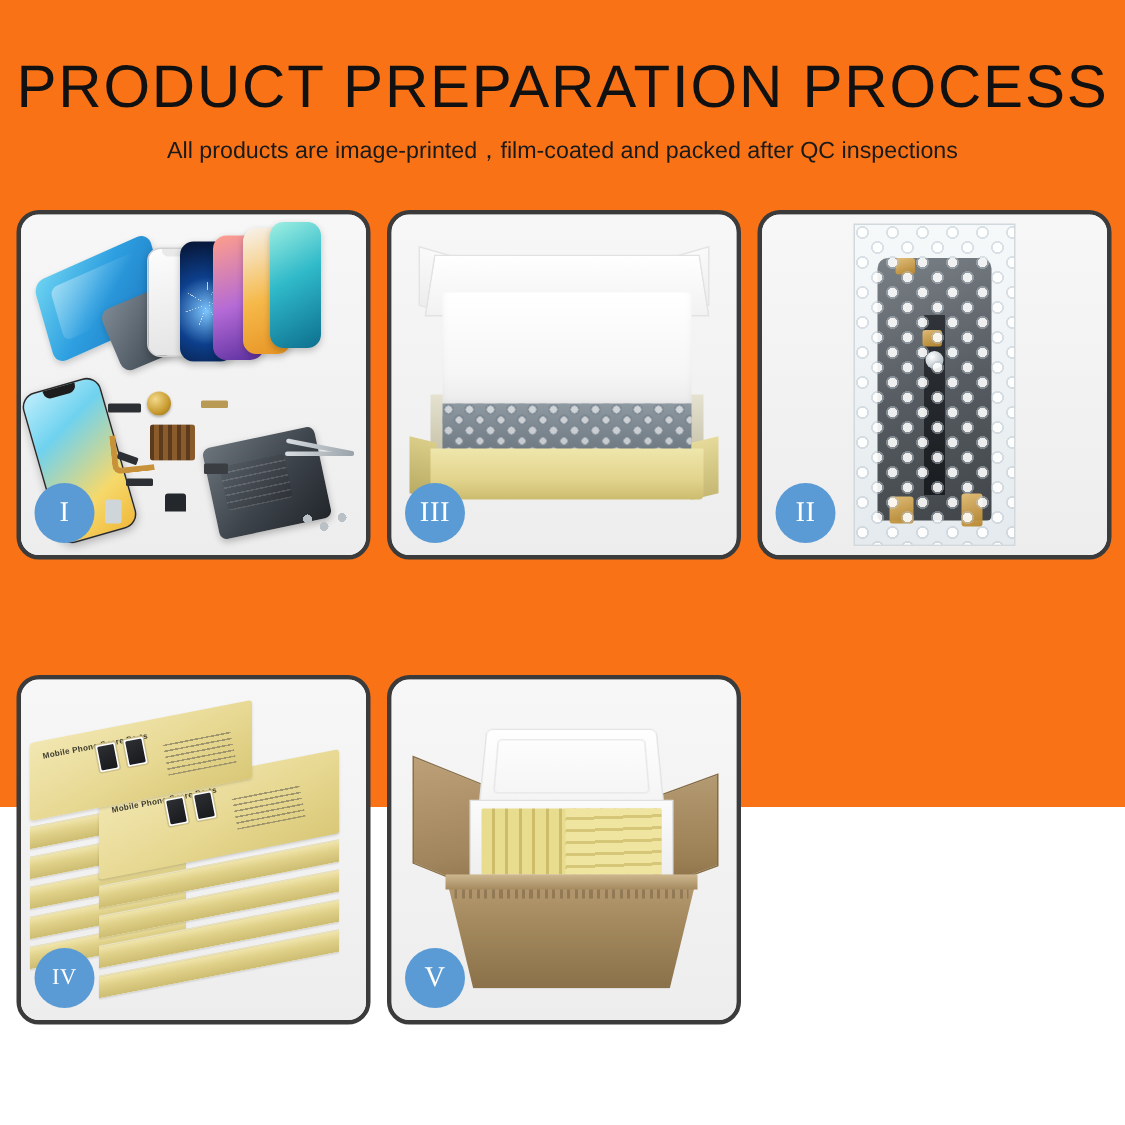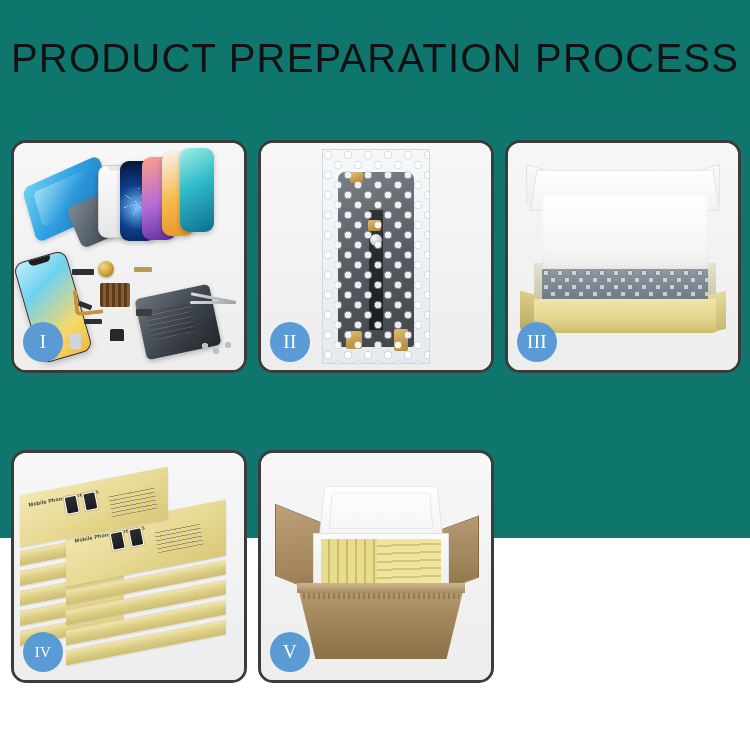--- a/index.html
+++ b/index.html
@@ -10,21 +10,21 @@
     height: 750px;
     background: #ffffff;
     font-family: "Liberation Sans", sans-serif;
     overflow: hidden;
   }
 
   .page {
     position: relative;
     width: 750px;
     height: 538px;
-    background: #0f766e;
+    background: #f97316;
   }
 
   
   .heading {
     position: absolute;
     top: 34px;
     left: 0;
     width: 750px;
     text-align: center;
   }
@@ -497,20 +497,21 @@
     background: #9a8158; opacity: .85;
   }
 </style>
 </head>
 <body>
 
 <div class="page">
 
   <div class="heading">
     <div class="title">PRODUCT PREPARATION PROCESS</div>
+    <div class="subtitle">All products are image-printed，film-coated and packed after QC inspections</div>
   </div>
 
   <div class="grid">
 
     <div class="panel p1">
       <div class="panel-stage">
         <div class="blue-film"></div>
         <div class="backplate"></div>
         <div class="ph ph-a"></div>
         <div class="ph ph-b"></div>
@@ -528,49 +529,49 @@
         <div class="tinybar tb5"></div>
         <div class="tinybar tb6"></div>
         <div class="tinybar tb7"></div>
         <div class="flexcable"></div>
         <div class="tweezers"></div>
         <div class="screws"></div>
       </div>
       <div class="badge">I</div>
     </div>
 
+    <div class="panel p3">
+      <div class="panel-stage">
+        <div class="lid-flapL"></div>
+        <div class="lid-flapR"></div>
+        <div class="lid"></div>
+        <div class="innerwall"></div>
+        <div class="foam"></div>
+        <div class="bwrap"></div>
+        <div class="boxside"></div>
+        <div class="boxside-r"></div>
+        <div class="boxfront"></div>
+      </div>
+      <div class="badge">III</div>
+    </div>
+
     <div class="panel p2">
       <div class="panel-stage">
         <div class="bag">
           <div class="part"></div>
           <div class="part-strip"></div>
           <div class="goldtab gt1"></div>
           <div class="goldtab gt2"></div>
           <div class="goldtab gt3"></div>
           <div class="goldtab gt4"></div>
           <div class="lens"></div>
           <div class="bubbles"></div>
         </div>
       </div>
       <div class="badge">II</div>
-    </div>
-
-    <div class="panel p3">
-      <div class="panel-stage">
-        <div class="lid-flapL"></div>
-        <div class="lid-flapR"></div>
-        <div class="lid"></div>
-        <div class="innerwall"></div>
-        <div class="foam"></div>
-        <div class="bwrap"></div>
-        <div class="boxside"></div>
-        <div class="boxside-r"></div>
-        <div class="boxfront"></div>
-      </div>
-      <div class="badge">III</div>
     </div>
 
     <div class="panel p4">
       <div class="panel-stage">
         <div class="stack">
           <div class="slab sl-left" style="top:168px"></div>
           <div class="slab sl-right" style="top:182px"></div>
           <div class="slab sl-left" style="top:148px"></div>
           <div class="slab sl-right" style="top:162px"></div>
           <div class="slab sl-left" style="top:128px"></div>

